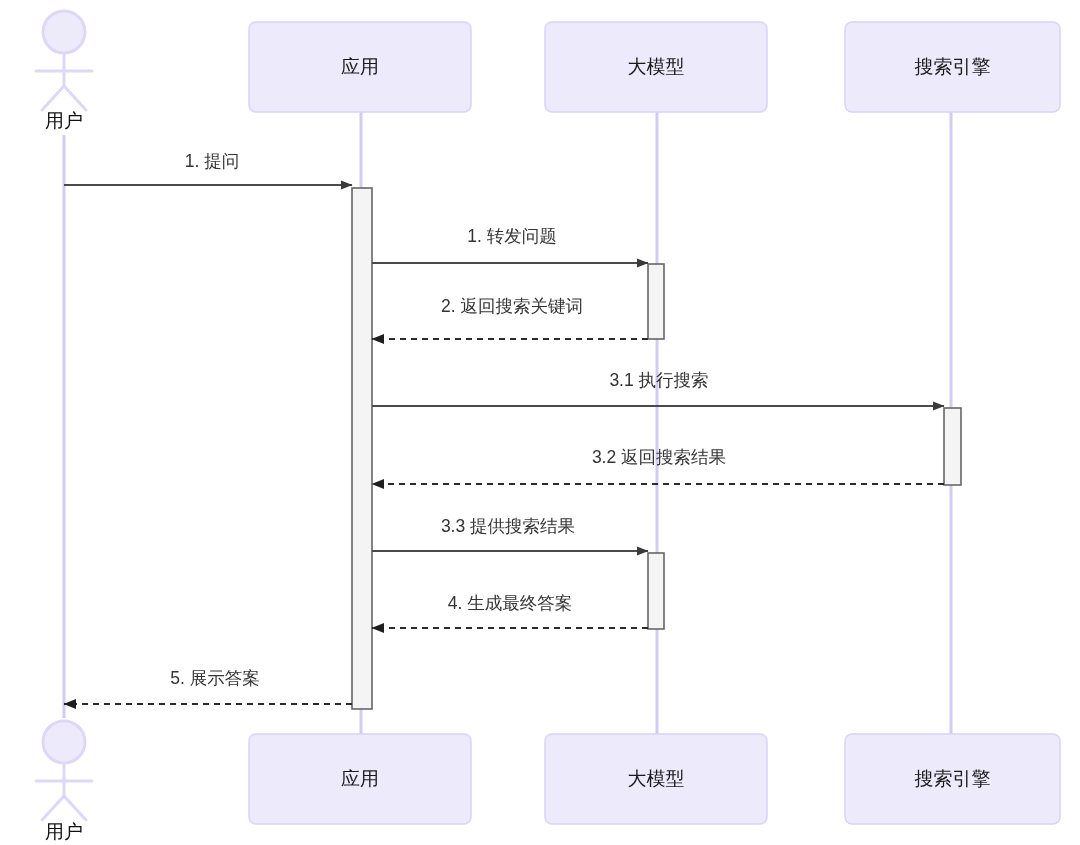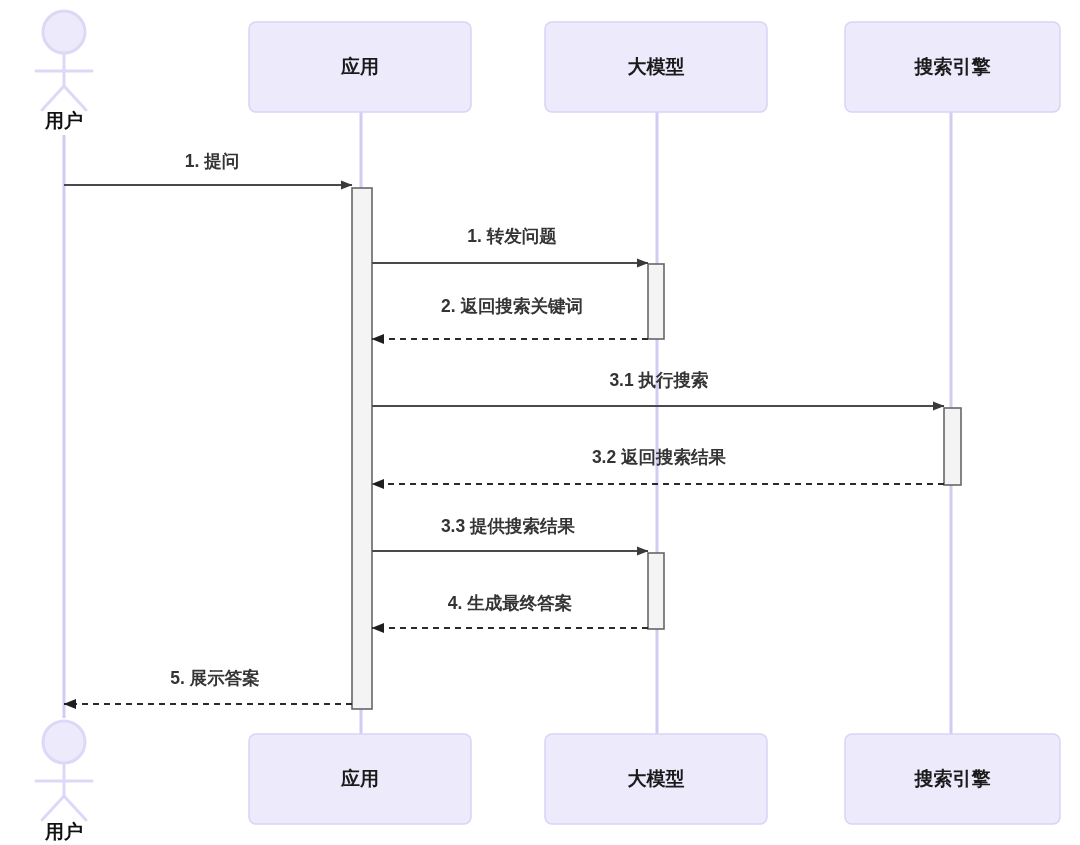--- a/index.html
+++ b/index.html
@@ -10,21 +10,20 @@
   body {
     width: 1080px;
     height: 845px;
     font-family: "Liberation Sans", "DejaVu Sans", sans-serif;
     overflow: hidden;
   }
   #diagram-root {
     position: relative;
     width: 1080px;
     height: 845px;
-    font-weight: bold;
   }
   svg#sequence-svg {
     display: block;
     width: 1080px;
     height: 845px;
   }
   .participant-box {
     fill: #ECEAFB;
     stroke: #D9D4F5;
     stroke-width: 1.5;

